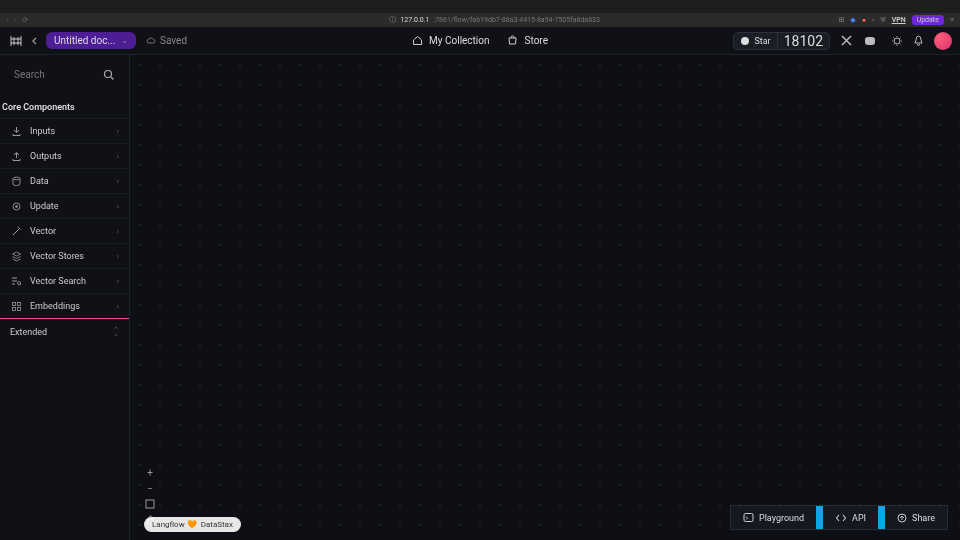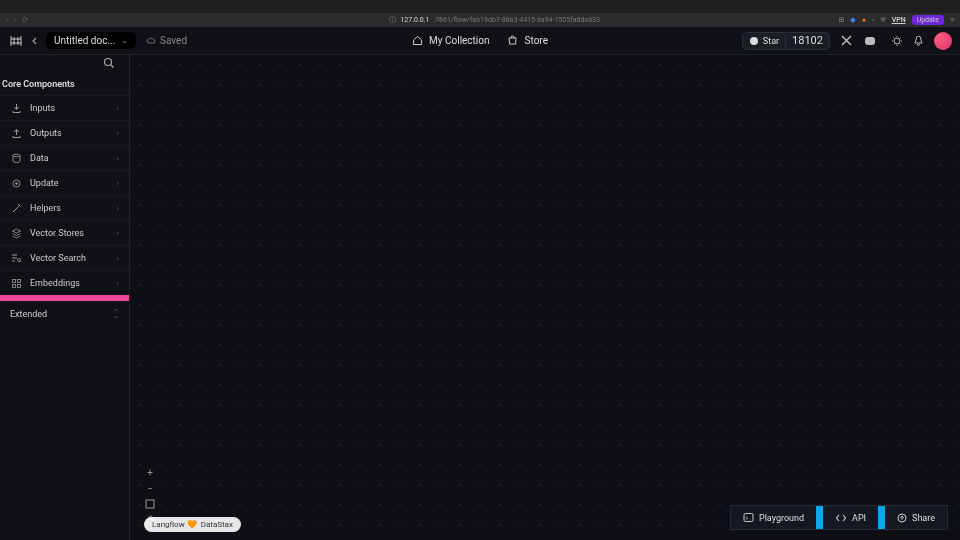--- a/index.html
+++ b/index.html
@@ -15,46 +15,46 @@
 .url-path { color: #777; }
 .toolbar-right { display: flex; align-items: center; gap: 6px; margin-left: auto; }
 .toolbar-right span { font-size: 7px; }
 .vpn-badge { color: #ccc; font-size: 6px; font-weight: 600; text-decoration: underline; }
 .update-btn { background: #6d28d9; color: #ccc; padding: 1px 5px; border-radius: 3px; font-size: 6px; }
 
 
 .app-header { height: 28px; background: #0f1116; display: flex; align-items: center; padding: 0 8px; border-bottom: 1px solid #1f2229; }
 .logo { width: 16px; height: 16px; display: flex; align-items: center; justify-content: center; }
 .back-btn { margin-left: 6px; color: #888; cursor: pointer; }
-.doc-name-wrap { display: flex; align-items: center; background: #000000; border-radius: 6px; padding: 3px 8px; margin-left: 6px; gap: 6px; }
+.doc-name-wrap { display: flex; align-items: center; background: #4c1d95; border-radius: 6px; padding: 3px 8px; margin-left: 6px; gap: 6px; }
 .doc-name { color: #ddd; font-size: 10px; }
 .chevron { color: #888; font-size: 8px; }
 .saved-wrap { display: flex; align-items: center; gap: 4px; margin-left: 10px; color: #888; font-size: 10px; }
 .center-nav { display: flex; gap: 18px; position: absolute; left: 50%; transform: translateX(-50%); justify-content: flex-end; }
 .center-nav-item { display: flex; align-items: center; gap: 6px; color: #ddd; font-size: 10px; cursor: pointer; }
 .header-right { margin-left: auto; display: flex; align-items: center; gap: 10px; }
 .github-star { display: flex; align-items: center; background: #1a1d24; border: 1px solid #2c303a; border-radius: 5px; overflow: hidden; height: 18px; }
 .star-part { display: flex; align-items: center; gap: 4px; padding: 0 6px; font-size: 9px; color: #ddd; }
-.star-count { border-left: 1px solid #2c303a; padding: 0 6px; font-size: 11px; color: #ddd; }
+.star-count { border-left: 1px solid #2c303a; padding: 0 6px; font-size: 14px; color: #ddd; }
 .social-icon { color: #bbb; cursor: pointer; display:flex; align-items:center; }
 .avatar { width: 18px; height: 18px; border-radius: 50%; background: radial-gradient(circle at 30% 30%, #ff5c7c, #d6336c); }
 
 
 .main { display: flex; height: calc(540px - 13px - 14px - 28px); }
 .sidebar { width: 130px; background: #0f1116; border-right: 1px solid #1f2229; display: flex; flex-direction: column; }
 .search-wrap { padding: 8px; position: relative; }
 .search-input { width: 100%; background: transparent; border: none; color: #888; font-size: 10px; padding: 6px 24px 6px 6px; outline: none; }
 .search-icon { position: absolute; right: 14px; top: 50%; transform: translateY(-50%); color: #aaa; }
 .section-title { color: #ddd; font-size: 9px; font-weight: 600; padding: 8px 2px 6px; }
 .cat-list { display: flex; flex-direction: column; }
 .cat-item { display: flex; align-items: center; padding: 6px 10px; color: #ccc; font-size: 9px; cursor: pointer; border-top: 1px solid #181b22; gap: 8px; }
 .cat-icon { width: 12px; height: 12px; display: flex; align-items: center; justify-content: center; color: #999; }
 .cat-label { flex: 1; }
 .cat-chev { color: #666; font-size: 8px; }
-.extended-row { display: flex; align-items: center; padding: 8px 10px; color: #ccc; font-size: 9px; cursor: pointer; border-top: 6px solid #ec4899; justify-content: center; }
+.extended-row { display: flex; align-items: center; padding: 8px 10px; color: #ccc; font-size: 9px; cursor: pointer; border-top: 1px solid #ec4899; justify-content: center; }
 .extended-chev { margin-left: auto; color: #666; display:flex; flex-direction:column; line-height:4px; font-size:7px; }
 
 
 .canvas { flex: 1; position: relative; background: #0d0f14; background-image: radial-gradient(circle, #1c1f27 1px, transparent 1px); background-size: 20px 20px; }
 .zoom-controls { position: absolute; left: 12px; top: 410px; display: flex; flex-direction: column; gap: 2px; }
 .zoom-btn { width: 16px; height: 14px; display: flex; align-items: center; justify-content: center; color: #999; font-size: 10px; cursor: pointer; }
 .attribution { position: absolute; left: 14px; bottom: 8px; background: rgba(255,255,255,0.9); color: #333; font-size: 8px; padding: 3px 8px; border-radius: 10px; display: flex; align-items: center; gap: 3px; }
 .attribution .heart { color: #e8590c; }
 .bottom-actions { position: absolute; right: 12px; bottom: 10px; display: flex; gap: 0; background: #151820; border: 1px solid #262a34; border-radius: 0; overflow: hidden; }
 .action-btn { display: flex; align-items: center; gap: 5px; padding: 6px 12px; color: #ddd; font-size: 9px; cursor: pointer; border-left: 7px solid #0ea5e9; }
@@ -158,20 +158,21 @@
           <path d="M5.5 1 Q8 1 8 5 L9 8 L2 8 L3 5 Q3 1 5.5 1 Z M4.5 9 Q4.5 10.5 5.5 10.5 Q6.5 10.5 6.5 9" stroke="#bbb" stroke-width="1" fill="none"></path>
         </svg>
     </span>
     <div class="avatar"></div>
   </div>
 </div>
 
 <div class="main">
   <div class="sidebar">
     <div class="search-wrap">
+      <input class="search-input" placeholder="Search" style="">
       <span class="search-icon">
         <svg width="12" height="12" viewBox="0 0 12 12">
             <circle cx="5" cy="5" r="3.5" stroke="#aaa" stroke-width="1.2" fill="none"></circle>
             <path d="M8 8 L10.5 10.5" stroke="#aaa" stroke-width="1.2"></path>
           </svg>
       </span>
     </div>
     <div class="section-title">Core Components</div>
     <div class="cat-list">
       <div class="cat-item">
@@ -211,21 +212,21 @@
           </span>
         <span class="cat-label">Update</span>
         <span class="cat-chev">›</span>
       </div>
       <div class="cat-item">
         <span class="cat-icon">
             <svg width="11" height="11" viewBox="0 0 11 11">
               <path d="M2 9 L8 3 M8 3 L9 2 M7 1 L7.5 2 M9.5 3 L10 3.5" stroke="#999" stroke-width="1" fill="none"></path>
             </svg>
           </span>
-        <span class="cat-label">Helpers</span>
+        <span class="cat-label">Vector</span>
         <span class="cat-chev">›</span>
       </div>
       <div class="cat-item">
         <span class="cat-icon">
             <svg width="11" height="11" viewBox="0 0 11 11">
               <path d="M5.5 1 L9.5 3 L5.5 5 L1.5 3 Z M1.5 5.5 L5.5 7.5 L9.5 5.5 M1.5 8 L5.5 10 L9.5 8" stroke="#999" stroke-width="0.8" fill="none"></path>
             </svg>
           </span>
         <span class="cat-label">Vector Stores</span>
         <span class="cat-chev">›</span>

